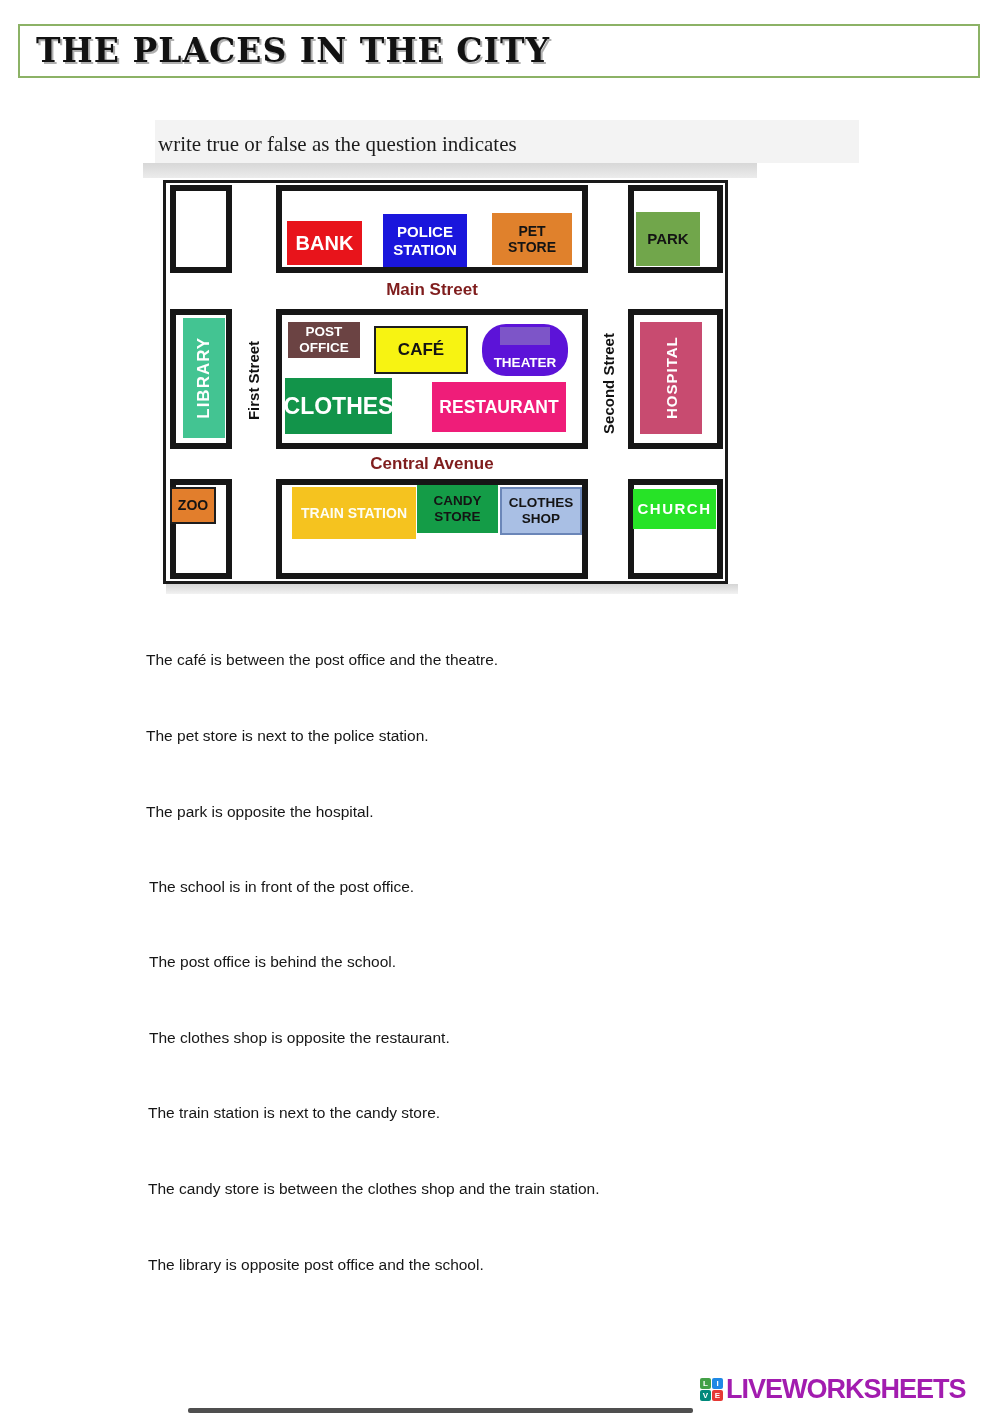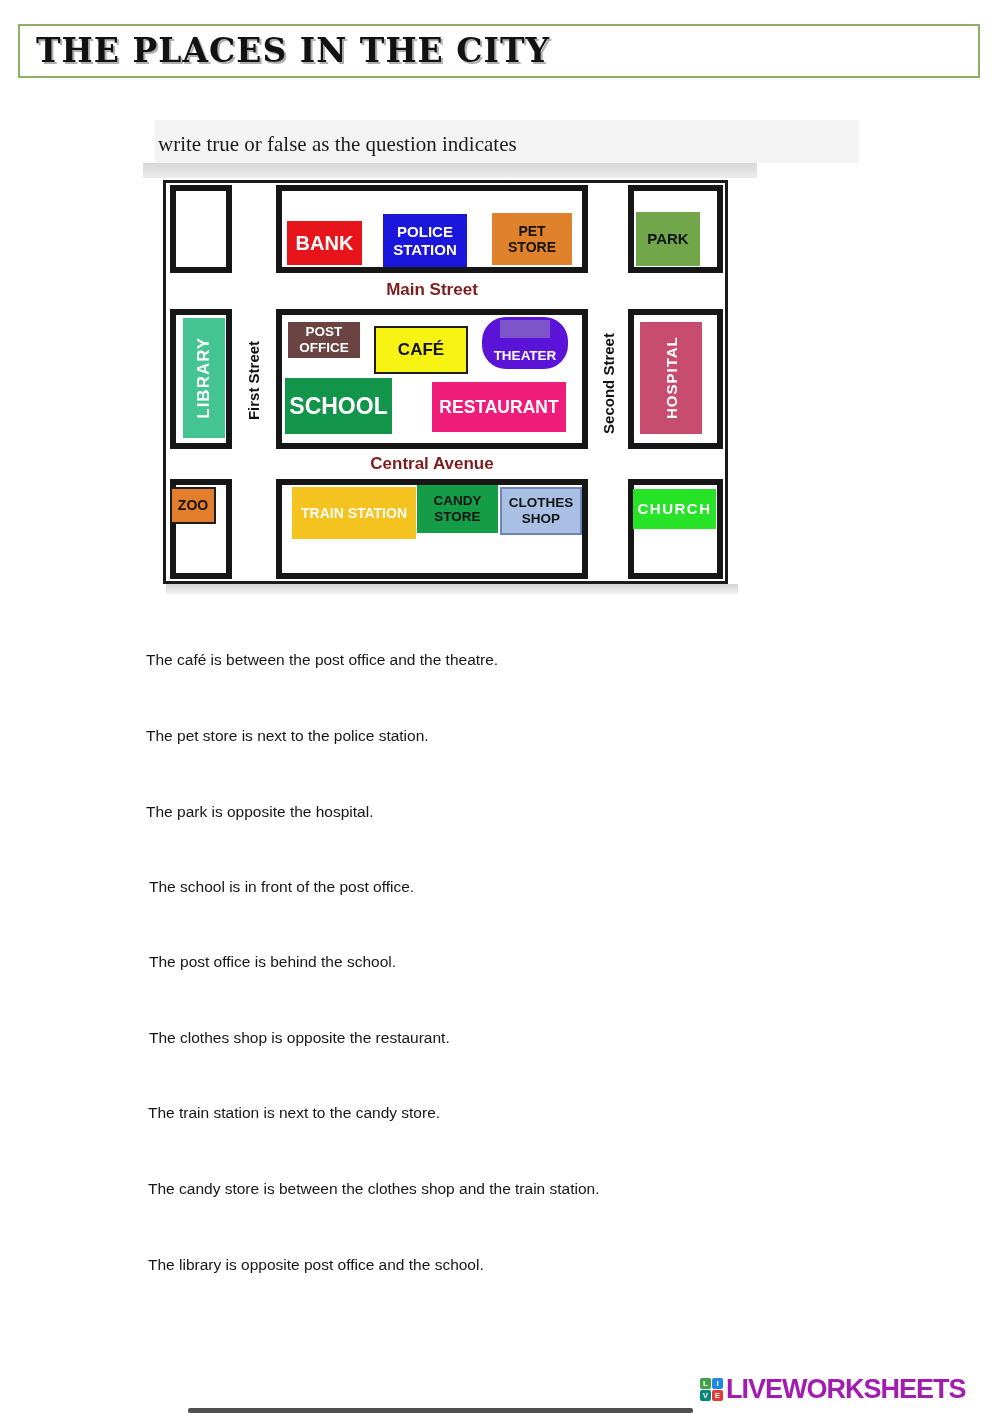--- a/index.html
+++ b/index.html
@@ -53,21 +53,21 @@
   .vert{overflow:hidden;}
   .vert .rot{transform:rotate(-90deg);white-space:nowrap;letter-spacing:1px;}
 
   .bd-bank{left:121px;top:38px;width:75px;height:44px;background:#e8141b;font-size:20px;}
   .bd-police{left:217px;top:31px;width:84px;height:53px;background:#1a16dc;font-size:15px;}
   .bd-pet{left:326px;top:30px;width:80px;height:52px;background:#e0812c;font-size:14px;padding:0 28px;}
   .bd-park{left:470px;top:29px;width:64px;height:54px;background:#71a64b;font-size:15px;text-align:right;}
   .bd-library{left:17px;top:135px;width:42px;height:120px;background:#43c492;font-size:17px;}
   .bd-post{left:122px;top:139px;width:72px;height:36px;background:#6b4343;font-size:13.5px;}
   .bd-cafe{left:208px;top:143px;width:94px;height:48px;background:#f7f312;border:2px solid #1d1d1d;font-size:17px;}
-  .bd-theater{left:316px;top:134px;width:86px;height:52px;background:#5c13d8;font-size:13.5px;
+  .bd-theater{left:316px;top:141px;width:86px;height:52px;background:#5c13d8;font-size:13.5px;
               align-items:flex-end;padding-bottom:5px;border-radius:24px;}
   .theater-decor{position:absolute;left:18px;top:3px;width:50px;height:18px;background:#7d55c8;}
   .bd-school{left:119px;top:195px;width:107px;height:56px;background:#12944a;font-size:23px;}
   .bd-restaurant{left:266px;top:199px;width:134px;height:50px;background:#ef1d79;font-size:17.5px;}
   .bd-hospital{left:474px;top:139px;width:62px;height:112px;background:#c84b70;font-size:15px;}
   .bd-zoo{left:4px;top:304px;width:46px;height:37px;background:#e27e2c;border:2px solid #1d1d1d;font-size:14px;}
   .bd-train{left:126px;top:304px;width:124px;height:52px;background:#f5c31f;font-size:14px;
             color:#fdfdf3;padding:0 8px;}
   .bd-candy{left:251px;top:302px;width:81px;height:48px;background:#149c47;font-size:13.5px;padding:0 8px;}
   .bd-clothes{left:334px;top:304px;width:82px;height:48px;background:#a9bfe4;border:2px solid #6b86b8;
@@ -130,21 +130,21 @@
     <div class="building bd-park dark-text">PARK</div>
     <div class="building bd-library vert">
       <span class="rot">LIBRARY</span>
     </div>
     <div class="building bd-post">POST OFFICE</div>
     <div class="building bd-cafe dark-text">CAFÉ</div>
     <div class="building bd-theater">
       <div class="theater-decor"></div>
       <span>THEATER</span>
     </div>
-    <div class="building bd-school">SCHOOL</div>
+    <div class="building bd-school">CLOTHES</div>
     <div class="building bd-restaurant">RESTAURANT</div>
     <div class="building bd-hospital vert">
       <span class="rot">HOSPITAL</span>
     </div>
     <div class="building bd-zoo dark-text">ZOO</div>
     <div class="building bd-train">TRAIN STATION</div>
     <div class="building bd-candy dark-text">CANDY STORE</div>
     <div class="building bd-clothes dark-text">CLOTHES SHOP</div>
     <div class="building bd-church">CHURCH</div>
   </div>

